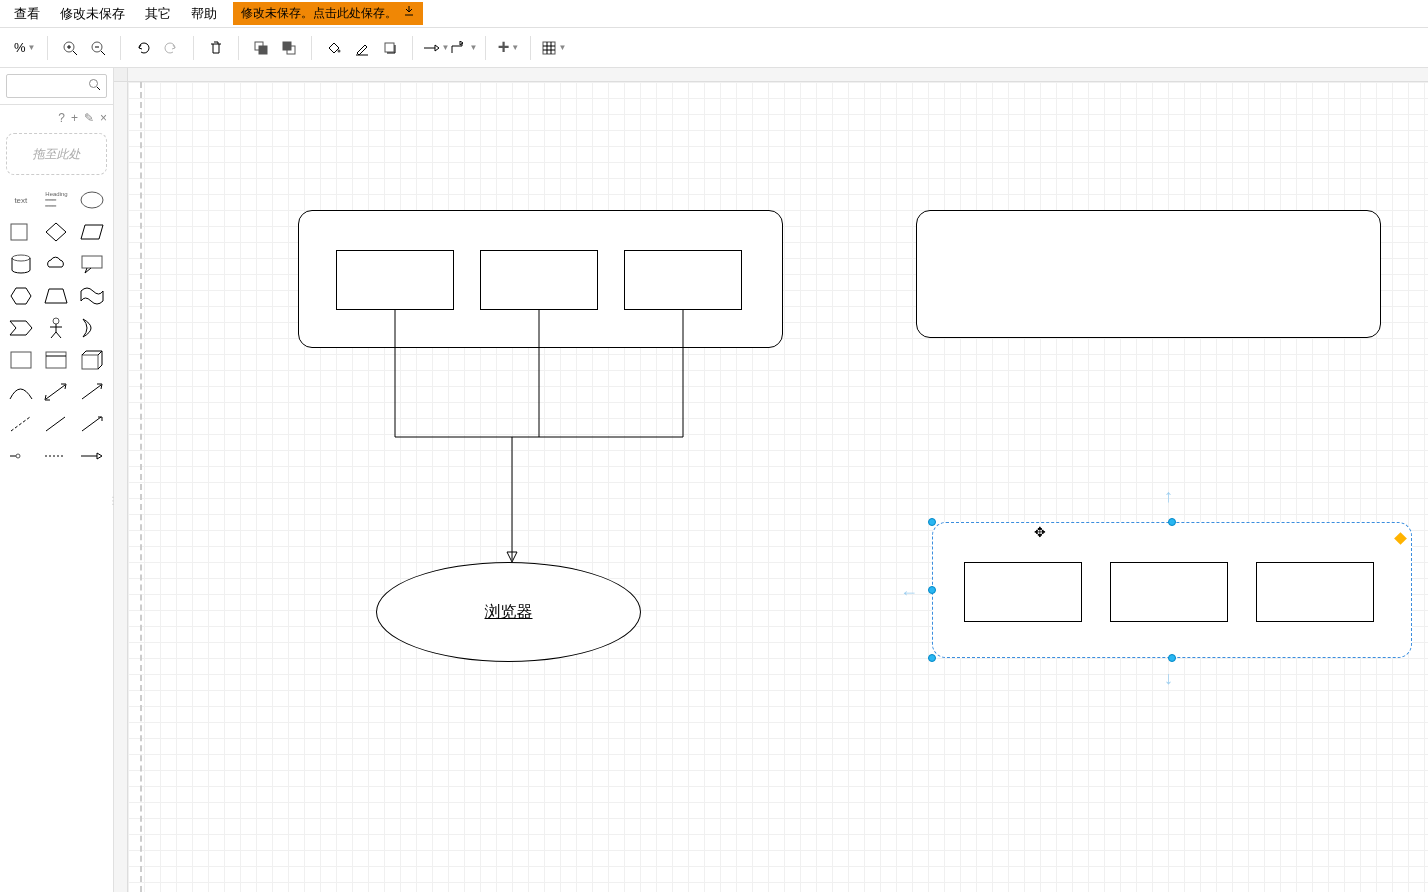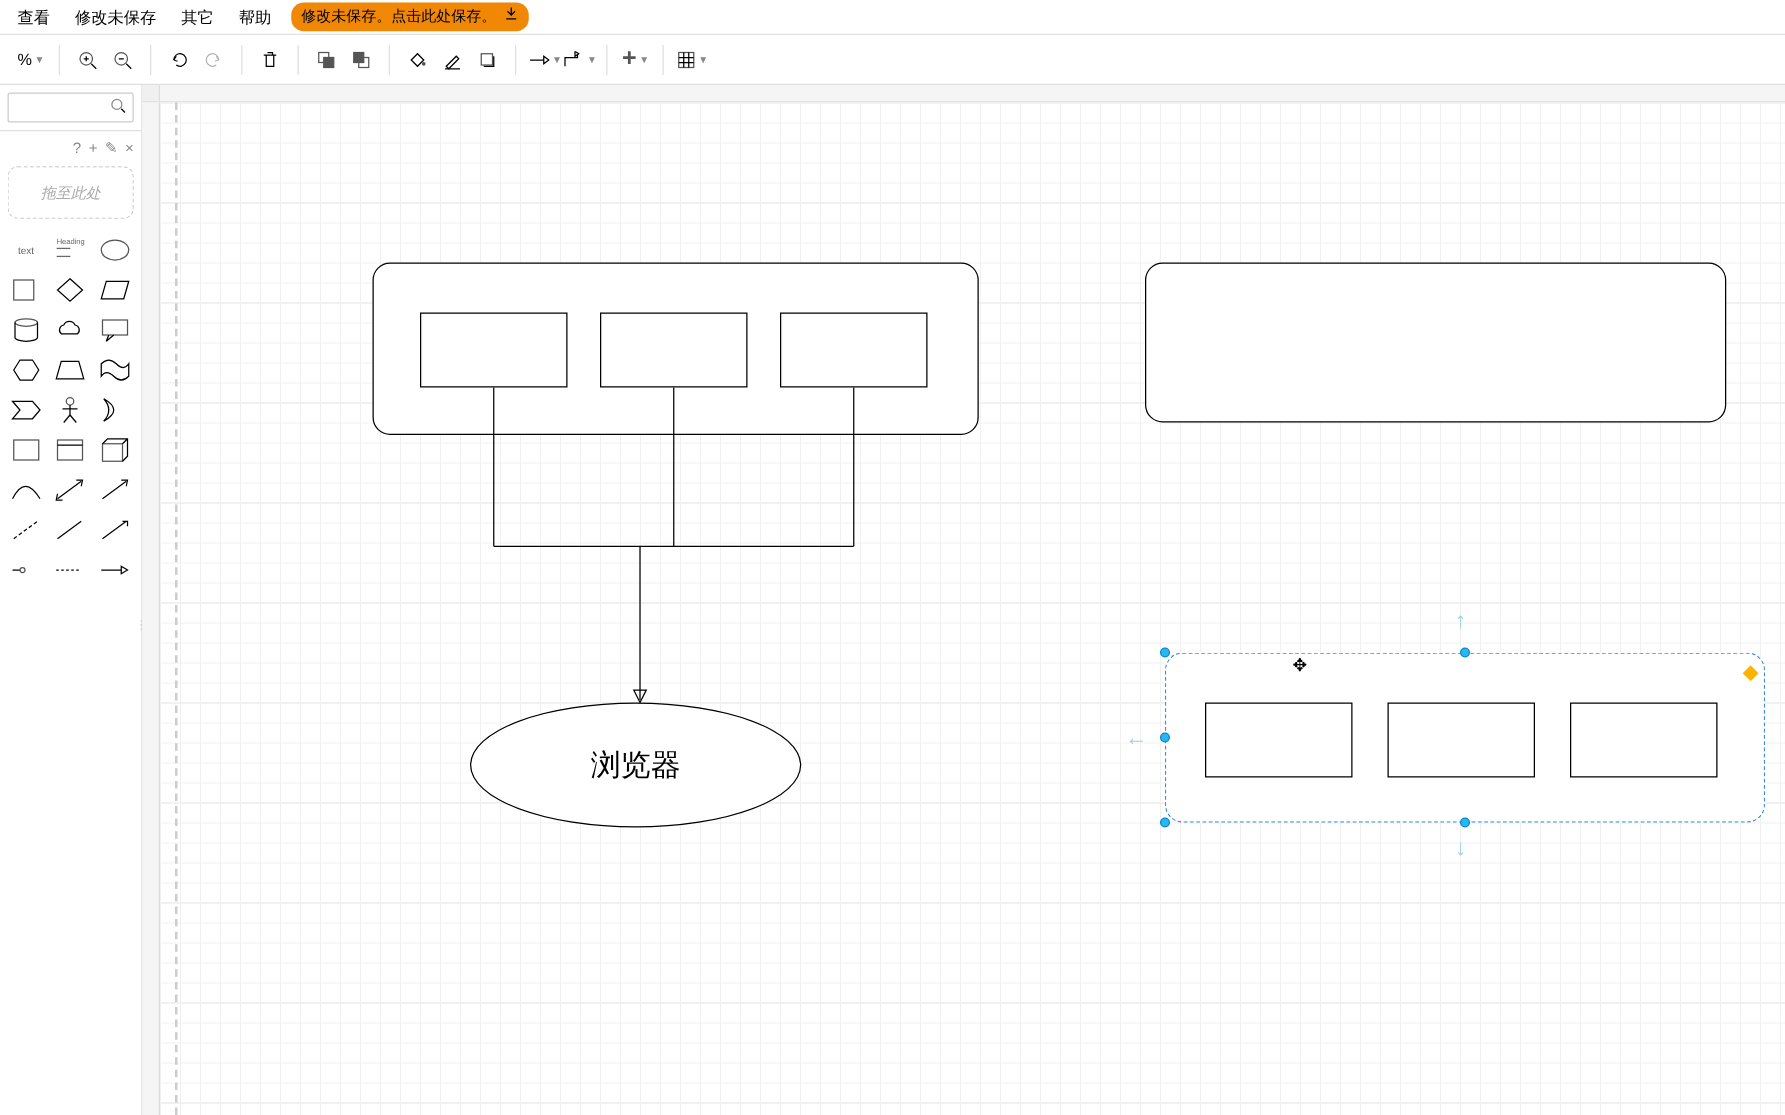--- a/index.html
+++ b/index.html
@@ -1,21 +1,21 @@
 <!DOCTYPE html>
 <html><head>
 <meta charset="utf-8">
 <style>
 * { box-sizing: border-box; margin: 0; padding: 0; }
 body { font-family: Arial, "Microsoft YaHei", sans-serif; font-size: 13px; overflow: hidden; background: #fff; }
 
 
 .menubar { height: 28px; display: flex; align-items: center; border-bottom: 1px solid #e0e0e0; padding: 0 4px; }
 .menubar .menu-item { padding: 4px 10px; cursor: pointer; font-size: 13px; }
-.save-notice { background: #f08705; color: #000; padding: 3px 8px; margin-left: 6px; font-size: 12px; display: flex; border-radius: 10px; }
+.save-notice { background: #f08705; color: #000; padding: 3px 8px; margin-left: 6px; font-size: 12px; display: flex; border-radius: 0; }
 .save-notice .dl-icon { margin-left: 6px; }
 
 
 .toolbar { height: 40px; display: flex; align-items: center; border-bottom: 1px solid #e0e0e0; padding: 0 4px; }
 .toolbar .tb-group { display: flex; align-items: center; padding: 0 6px; }
 .toolbar .sep { width: 1px; height: 24px; background: #e0e0e0; margin: 0 2px; }
 .toolbar .tb-btn { width: 28px; height: 28px; display: flex; align-items: center; justify-content: center; cursor: pointer; color: #555; position: relative; }
 .toolbar .tb-btn.disabled { opacity: 0.3; cursor: default; }
 .zoom-label { font-size: 13px; padding: 0 4px; display:flex; align-items:center; }
 .caret { font-size: 8px; margin-left: 2px; color: #888; }
@@ -47,21 +47,21 @@
 .grid { position: absolute; inset: 0;
   background-image: linear-gradient(#f0f0f0 1px, transparent 1px), linear-gradient(90deg, #f0f0f0 1px, transparent 1px), linear-gradient(#e4e4e4 1px, transparent 1px), linear-gradient(90deg, #e4e4e4 1px, transparent 1px);
   background-size: 16px 16px, 16px 16px, 80px 80px, 80px 80px;
 }
 .page-edge { position:absolute; left:12px; top:0; bottom:0; width:0; border-right: 2px dashed #ccc; }
 
 .diagram { position: absolute; inset: 0; }
 .shape { position: absolute; background: #fff; border: 1px solid #000; }
 .rounded { border-radius: 14px; }
 .ellipse { border-radius: 50%; display:flex; align-items:center; justify-content:center; }
-.ellipse-text { font-size: 24px; }
+.ellipse-text { font-size: 16px; text-decoration: underline; }
 
 
 .sel-box { position:absolute; border:1.5px dashed #3b8ede; background: rgba(255,255,255,0.0); }
 .handle { position:absolute; width:8px; height:8px; background:#29b6f2; border:1px solid #0288c7; border-radius:50%; }
 .rot-handle { position:absolute; width:9px; height:9px; background:#ffb300; transform: rotate(45deg); }
 .dir-arrow { position:absolute; color:#9ecff0; font-size:18px; }
 .move-cursor { position:absolute; font-size:14px; color:#000; }
 
 svg line, svg path { stroke:#000; stroke-width:1; fill:none; }
 </style>

